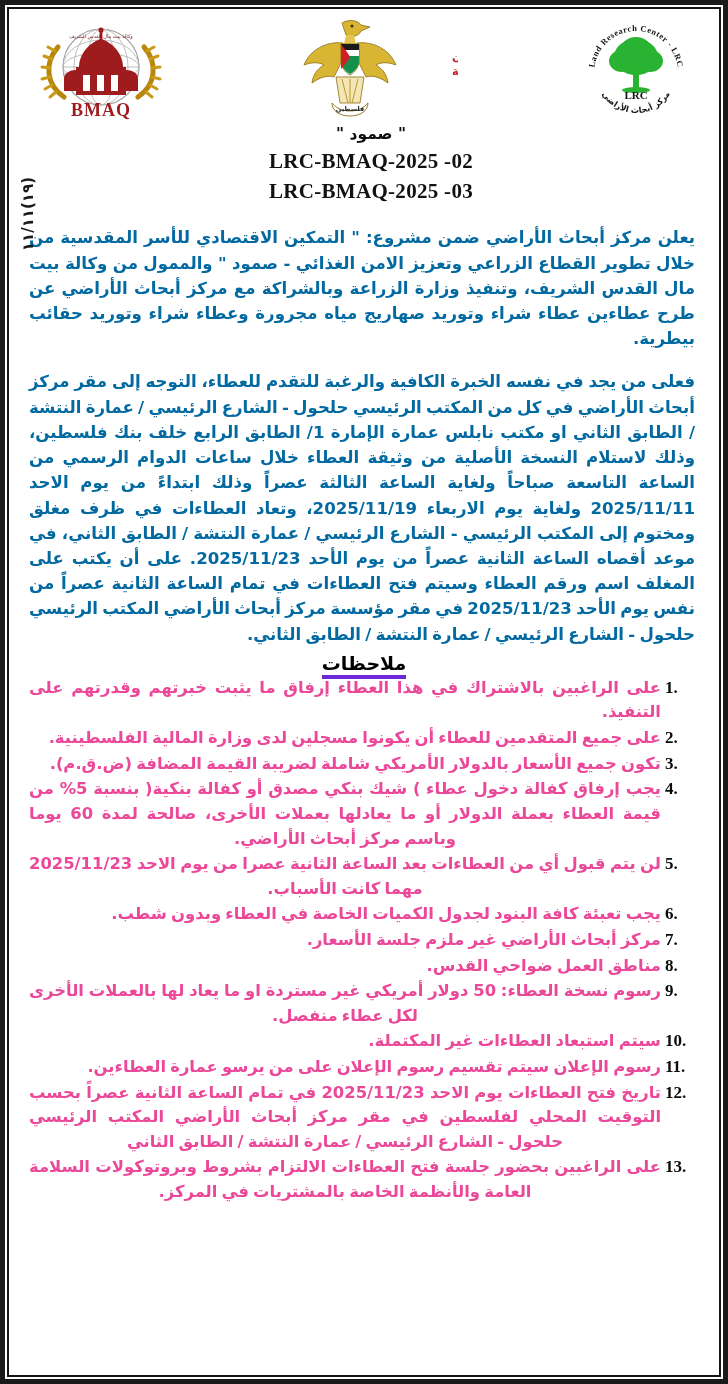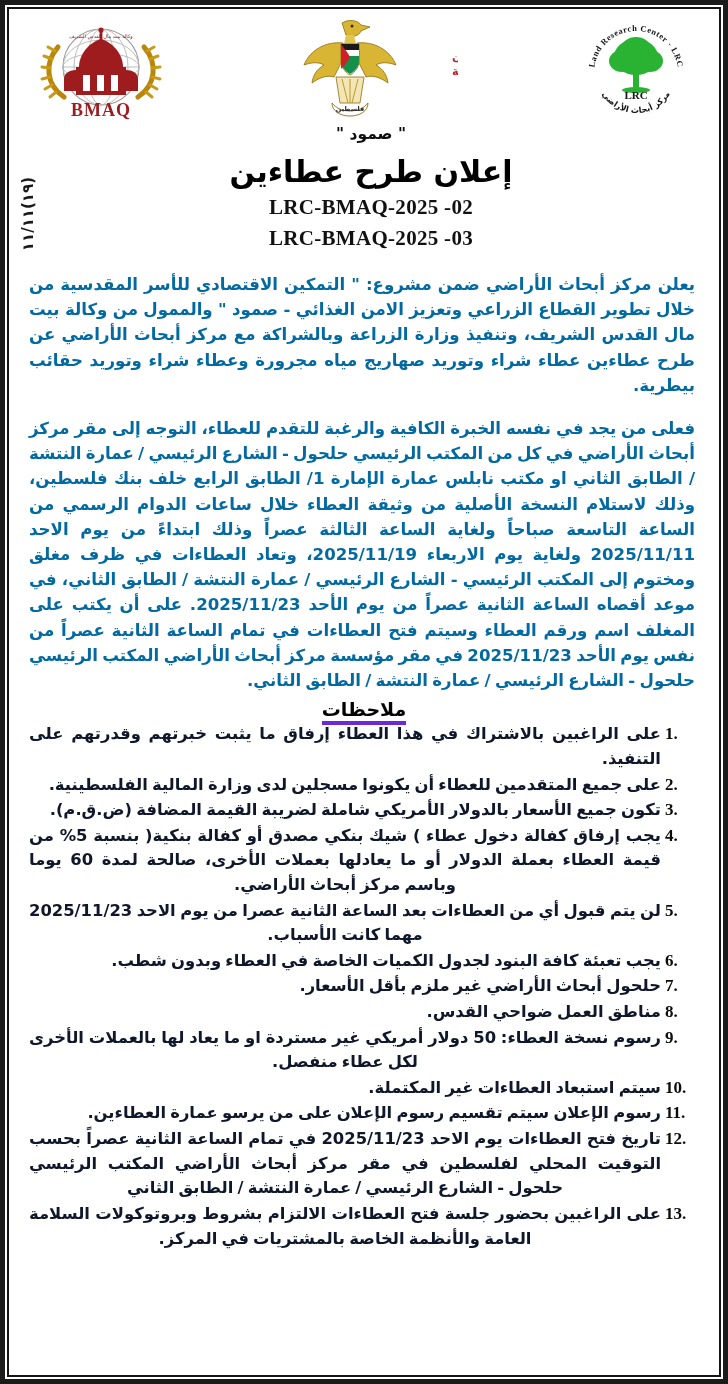--- a/index.html
+++ b/index.html
@@ -171,21 +171,21 @@
     color: #0b0b0b;
     padding-top: 2px;
     padding-left: 4px;
     box-sizing: border-box;
   }
   .note-text {
     flex: 1 1 auto;
     font-size: 16.4px;
     font-weight: 700;
     line-height: 1.5;
-    color: #0f172a;
+    color: #ec4899;
     text-align: justify;
     text-align-last: right;
     word-spacing: -1.5px;
     letter-spacing: -0.25px;
   }
   .note-text.centered-tail { text-align-last: center; }
 </style>
 </head>
 <body>
 
@@ -286,21 +286,20 @@
 
             <text x="63" y="99" text-anchor="middle" font-family="'Liberation Serif', serif" font-size="18" font-weight="bold" fill="#9e1b1e" letter-spacing="1">BMAQ</text>
           </svg>
         </div>
       </div>
 
       <div class="date-stamp">(١٩)١١/١١</div>
 
       <div class="title-block">
         <div class="project-sub">" صمود "</div>
-        <div class="main-heading">إعلان طرح عطاءين</div>
         <div class="ref-line">LRC-BMAQ-2025 -02</div>
         <div class="ref-line">LRC-BMAQ-2025 -03</div>
       </div>
 
       <div class="body-block">
         <p class="para">يعلن مركز أبحاث الأراضي ضمن مشروع: " التمكين الاقتصادي للأسر المقدسية من خلال تطوير القطاع الزراعي وتعزيز الامن الغذائي - صمود " والممول من وكالة بيت مال القدس الشريف، وتنفيذ وزارة الزراعة وبالشراكة مع مركز أبحاث الأراضي عن طرح عطاءين عطاء شراء وتوريد صهاريج مياه مجرورة وعطاء شراء وتوريد حقائب بيطرية.</p>
         <p class="para">فعلى من يجد في نفسه الخبرة الكافية والرغبة للتقدم للعطاء، التوجه إلى مقر مركز أبحاث الأراضي في كل من المكتب الرئيسي حلحول - الشارع الرئيسي / عمارة النتشة / الطابق الثاني او مكتب نابلس عمارة الإمارة 1/ الطابق الرابع خلف بنك فلسطين، وذلك لاستلام النسخة الأصلية من وثيقة العطاء خلال ساعات الدوام الرسمي من الساعة التاسعة صباحاً ولغاية الساعة الثالثة عصراً وذلك ابتداءً من يوم الاحد 2025/11/11 ولغاية يوم الاربعاء 2025/11/19، وتعاد العطاءات في ظرف مغلق ومختوم إلى المكتب الرئيسي - الشارع الرئيسي / عمارة النتشة / الطابق الثاني، في موعد أقصاه الساعة الثانية عصراً من يوم الأحد 2025/11/23. على أن يكتب على المغلف اسم ورقم العطاء وسيتم فتح العطاءات في تمام الساعة الثانية عصراً من نفس يوم الأحد 2025/11/23 في مقر مؤسسة مركز أبحاث الأراضي المكتب الرئيسي حلحول - الشارع الرئيسي / عمارة النتشة / الطابق الثاني.</p>
       </div>
 
       <div class="notes-heading">
@@ -327,21 +326,21 @@
         <div class="note-item">
           <div class="note-num">5.</div>
           <div class="note-text centered-tail">لن يتم قبول أي من العطاءات بعد الساعة الثانية عصرا من يوم الاحد 2025/11/23 مهما كانت الأسباب.</div>
         </div>
         <div class="note-item">
           <div class="note-num">6.</div>
           <div class="note-text">يجب تعبئة كافة البنود لجدول الكميات الخاصة في العطاء وبدون شطب.</div>
         </div>
         <div class="note-item">
           <div class="note-num">7.</div>
-          <div class="note-text">حلحول أبحاث الأراضي غير ملزم بأقل الأسعار.</div>
+          <div class="note-text">مركز أبحاث الأراضي غير ملزم جلسة الأسعار.</div>
         </div>
         <div class="note-item">
           <div class="note-num">8.</div>
           <div class="note-text">مناطق العمل ضواحي القدس.</div>
         </div>
         <div class="note-item">
           <div class="note-num">9.</div>
           <div class="note-text centered-tail">رسوم نسخة العطاء: 50 دولار أمريكي غير مستردة او ما يعاد لها بالعملات الأخرى لكل عطاء منفصل.</div>
         </div>
         <div class="note-item">

